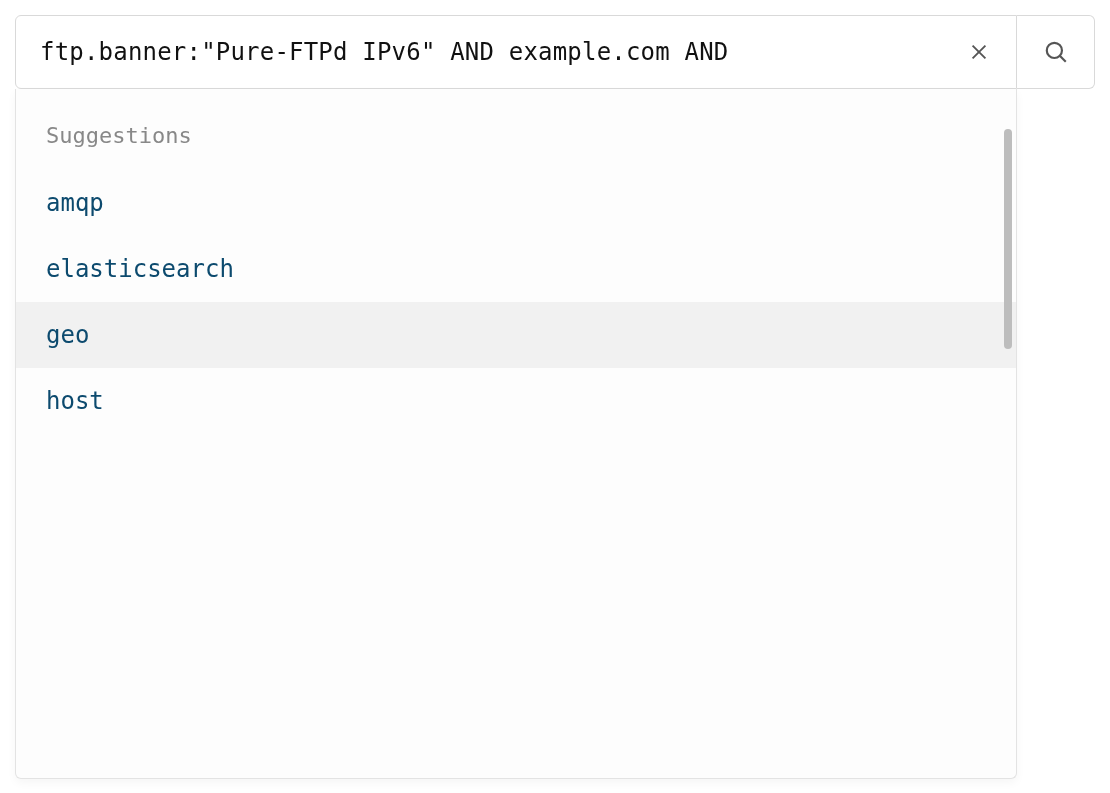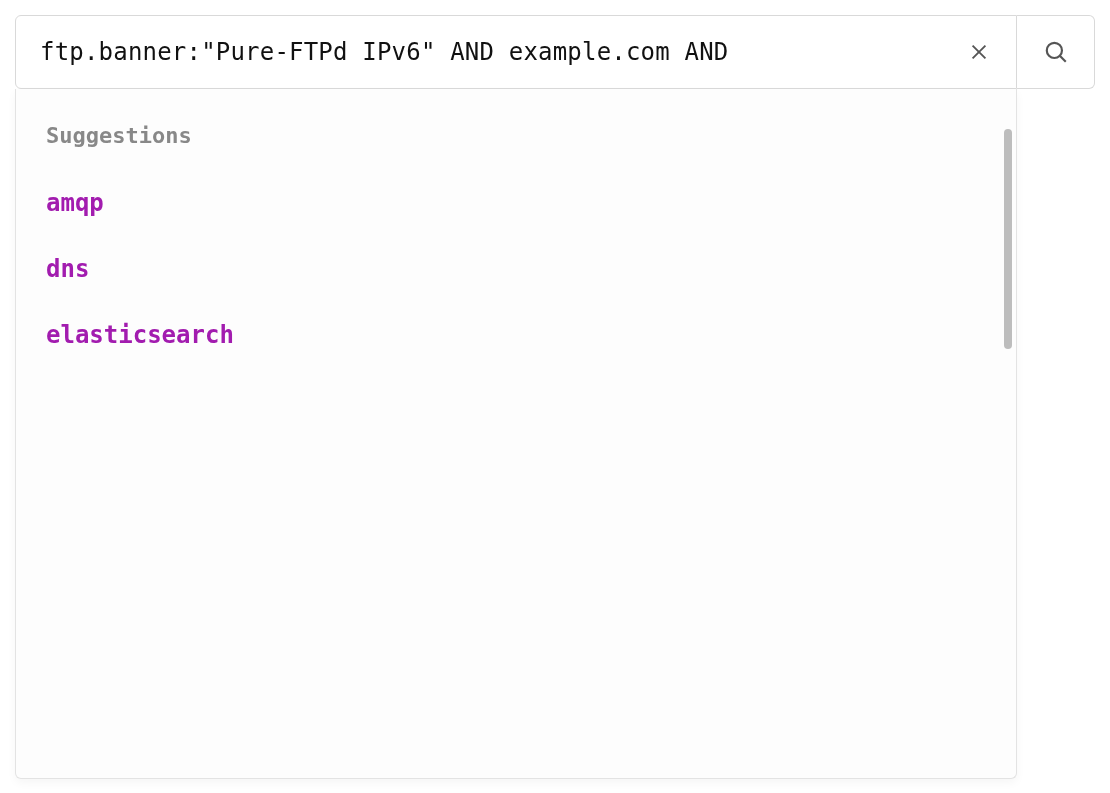--- a/index.html
+++ b/index.html
@@ -70,35 +70,34 @@
       width: calc(100% - 78px);
       border: 1px solid #e3e3e3;
       border-top: none;
       border-radius: 0 0 6px 6px;
       background: #fdfdfd;
       box-shadow: 0 4px 10px rgba(0,0,0,0.04);
       padding-top: 28px;
       padding-bottom: 6px;
       height: 690px;
       overflow: hidden;
-      font-weight: bold;
     }
     .dropdown-header {
       font-size: 22px;
       color: #888;
       padding: 6px 30px 22px 30px;
       font-family: "SFMono-Regular", ui-monospace, "Menlo", "Consolas", monospace;
     }
     .suggestion-list {
       list-style: none;
     }
     .suggestion {
       font-family: "SFMono-Regular", ui-monospace, "Menlo", "Consolas", monospace;
       font-size: 24px;
-      color: #a21caf;
+      color: #0c4a6e;
       padding: 18px 30px;
       cursor: pointer;
       line-height: 1.25;
     }
     .suggestion.highlighted {
       background: #f1f1f1;
     }
     .scrollbar-track {
       position: absolute;
       right: 4px;
@@ -127,17 +126,18 @@
       <circle cx="10.5" cy="10.5" r="7"></circle>
       <line x1="21" y1="21" x2="15.5" y2="15.5"></line>
     </svg>
   </button>
 </div>
 
 <div class="dropdown">
   <div class="dropdown-header">Suggestions</div>
   <ul class="suggestion-list">
     <li class="suggestion">amqp</li>
-    <li class="suggestion">dns</li>
     <li class="suggestion">elasticsearch</li>
+    <li class="suggestion highlighted">geo</li>
+    <li class="suggestion">host</li>
   </ul>
   <div class="scrollbar-track"></div>
 </div>
 
 </body></html>

